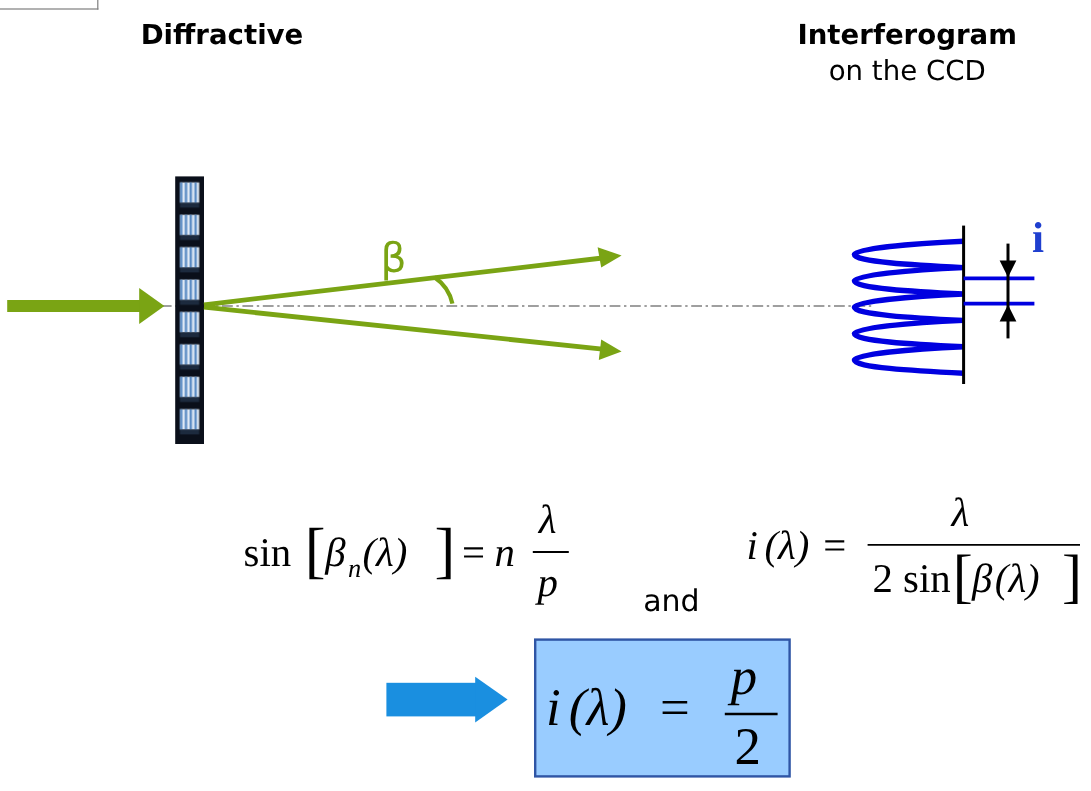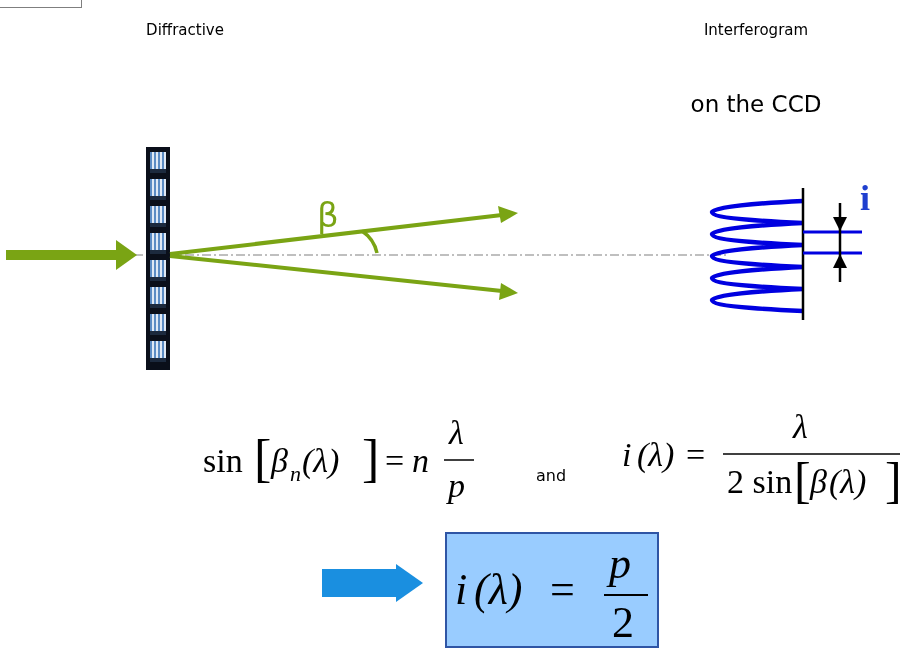--- a/index.html
+++ b/index.html
@@ -1,25 +1,25 @@
 <!DOCTYPE html>
 <html><head>
   <meta charset="utf-8">
   <style>
     html, body { margin: 0; padding: 0; background: #ffffff; }
     body { width: 909px; height: 659px; position: relative; overflow: hidden; }
     .corner-box { position: absolute; left: -2px; top: -2px; width: 83px; height: 9px; border: 1px solid #7f7f7f; border-top: none; border-left: none; background: #fff; }
     .label { position: absolute; font-family: "DejaVu Sans", sans-serif; color: #000; text-align: center; line-height: 30px; }
-    .label .bold { font-weight: normal; font-size: 15px; display: block; }
-    .label .normal { font-weight: normal; font-size: 23px; display: block; margin-top: 44px; }
+    .label .bold { font-weight: bold; font-size: 23px; display: block; }
+    .label .normal { font-weight: normal; font-size: 23px; display: block; }
     #lbl-grating { left: 85px; top: 15px; width: 200px; }
     #lbl-interf { left: 636px; top: 15px; width: 240px; }
     svg#diagram { position: absolute; left: 0; top: 0; }
     .math { font-family: "Liberation Serif", "DejaVu Serif", serif; }
-    .and-word { position: absolute; font-family: "DejaVu Sans", sans-serif; font-size: 16px; left: 536px; top: 466px; }
+    .and-word { position: absolute; font-family: "DejaVu Sans", sans-serif; font-size: 25px; left: 536px; top: 486px; }
   </style>
 </head>
 <body>
 
 <div class="corner-box"></div>
 
 <div class="label" id="lbl-grating">
   <span class="bold">Diffractive</span>
 </div>
 

